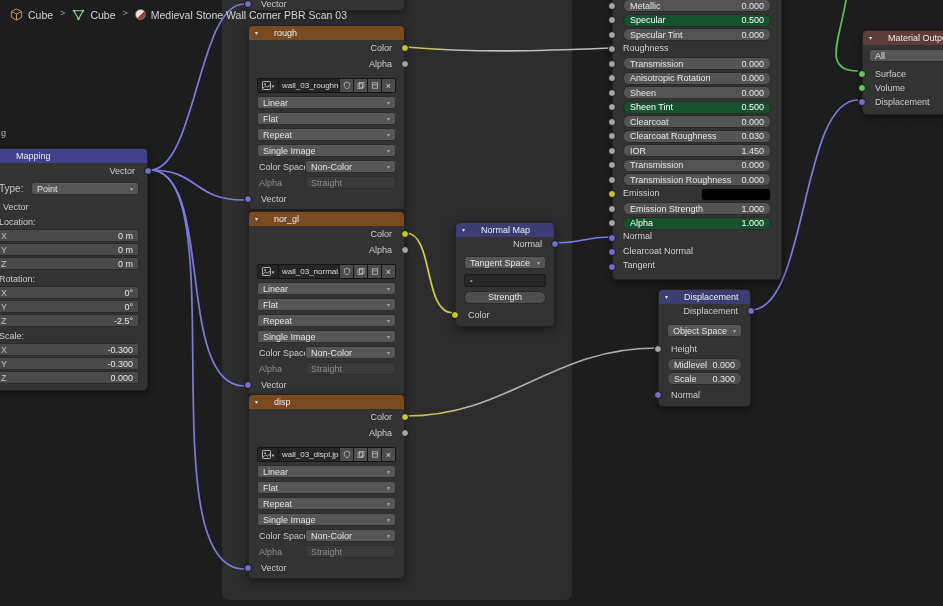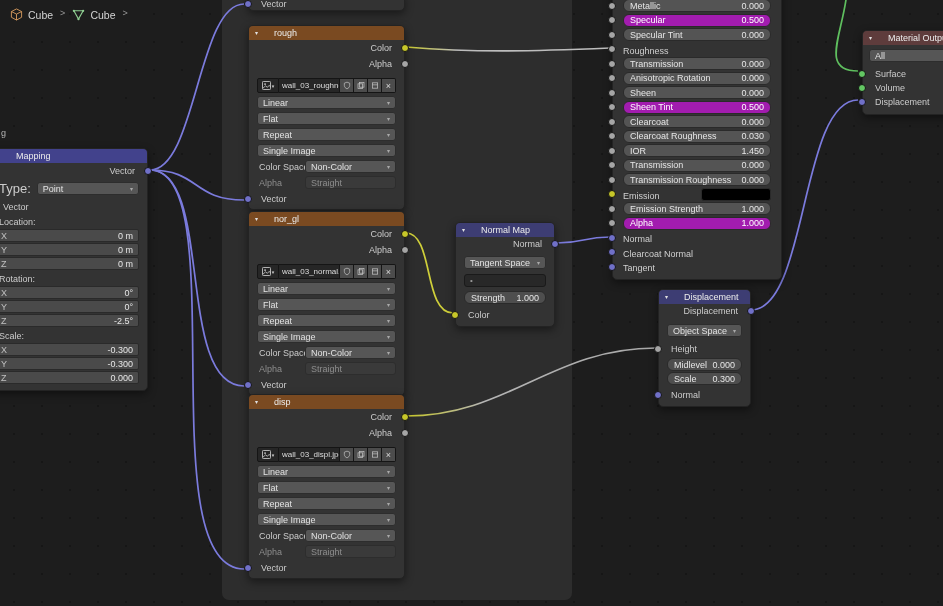--- a/index.html
+++ b/index.html
@@ -47,35 +47,35 @@
     display:flex; align-items:center; justify-content:center; gap:1px; color:#ccc; }
   .ibtn .arr { font-size:5px; }
   .iname { flex:1; background:#262626; border:1px solid #151515; border-left:0;
     color:#dddddd; font-size:8px; display:flex; align-items:center; padding:0 3px;
     white-space:nowrap; overflow:hidden; }
   .sbtn { width:14px; background:#4c4c4c; border:1px solid #151515; border-left:0;
     display:flex; align-items:center; justify-content:center; color:#d8d8d8; font-size:9px; }
   .sbtn:last-child { border-radius:0 2px 2px 0; }
   
   .mrow { display:flex; align-items:center; margin-top:4px; height:13px; padding:0 8px; }
-  .mlabel { font-size:13px; color:#cccccc; white-space:nowrap; }
+  .mlabel { font-size:10px; color:#cccccc; white-space:nowrap; }
   .mtype-label { flex:0 0 26px; }
   .mrow .dd { flex:1; margin:0 0 0 6px; }
   .mgroup-label { font-size:9px; color:#cccccc; padding-left:8px; margin-top:4px; height:11px; }
   .mfield { height:13px; background:#4a4a4a; border:1px solid #2a2a2a; border-radius:2px;
     margin:1px 8px 0 4px; display:flex; align-items:center; justify-content:space-between;
     padding:0 5px; font-size:9px; color:#e6e6e6; }
   .mfield .ax { color:#c0c0c0; }
   
   .slider { flex:1; height:13px; background:#545454; border:1px solid #2a2a2a; border-radius:6px;
     display:flex; align-items:center; justify-content:space-between; padding:0 6px;
     font-size:9px; color:#e6e6e6; white-space:nowrap; overflow:hidden; }
-  .slider.blue { background:#a21caf; color:#ffffff; }
+  .slider.blue { background:#14532d; color:#ffffff; }
   .prow { position:relative; height:13px; margin-bottom:1.5px; display:flex;
-    align-items:flex-end; padding:0 10px; }
+    align-items:flex-start; padding:0 10px; }
   .plabel { font-size:9px; color:#d0d0d0; white-space:nowrap; }
   .swatch { flex:1; height:13px; background:#000000; border:1px solid #2a2a2a;
     border-radius:3px; margin-left:8px; }
   .uvfield { height:13px; background:#282828; border:1px solid #1a1a1a; border-radius:3px;
     margin:5px 8px 0; display:flex; align-items:center; padding:0 5px; color:#999;
     font-size:8px; }
   
   .breadcrumb { position:absolute; left:10px; top:8px; display:flex; 
     gap:7px; z-index:5; font-size:10.5px; color:#d4d4d4; }
   .bc-sep { color:#999999; font-size:9px; }
@@ -105,20 +105,24 @@
         <svg width="13" height="13" viewBox="0 0 14 14">
             <path d="M2 3 L12 3 L7 12 Z" stroke="#8fcf92" fill="none" stroke-width="1.2"></path>
             <circle cx="2" cy="3" r="1.2" fill="#8fcf92"></circle>
             <circle cx="12" cy="3" r="1.2" fill="#8fcf92"></circle>
             <circle cx="7" cy="12" r="1.2" fill="#8fcf92"></circle>
           </svg>
       </span>
       <span>Cube</span>
     </span>
     <span class="bc-sep">&gt;</span>
+    <span class="bc-item">
+      <span class="mat-ball"></span>
+      <span>Medieval Stone Wall Corner PBR Scan 03</span>
+    </span>
   </div>
 
   <div class="frame"></div>
 
   <svg class="wires" width="943" height="606" viewBox="0 0 943 606">
     <defs>
       <linearGradient id="gradRough" gradientUnits="userSpaceOnUse" x1="406" y1="47" x2="610" y2="48">
         <stop offset="0" stop-color="#c7c729"></stop>
           <stop offset="0.25" stop-color="#bdbdbd"></stop>
           <stop offset="1" stop-color="#bdbdbd"></stop>
@@ -452,21 +456,21 @@
       <span class="sock r s-vec"></span>
     </div>
     <div class="dd" style="margin-top:5px;justify-content:space-between;">
       <span>Tangent Space</span>
       <span class="arr">▾</span>
     </div>
     <div class="uvfield">
         <span>•</span>
       </div>
     <div class="csrow" style="margin-top:4px;">
-      <div class="slider" style="background:#4e4e4e;">
+      <div class="slider" style="background:#4e4e4e;flex-direction:column;">
         <span>Strength</span>
         <span>1.000</span>
       </div>
     </div>
     <div class="irow" style="margin-top:4px; margin-bottom:5px;">
       <span class="sock l s-col"></span>
       <span>Color</span>
     </div>
   </div>
 

